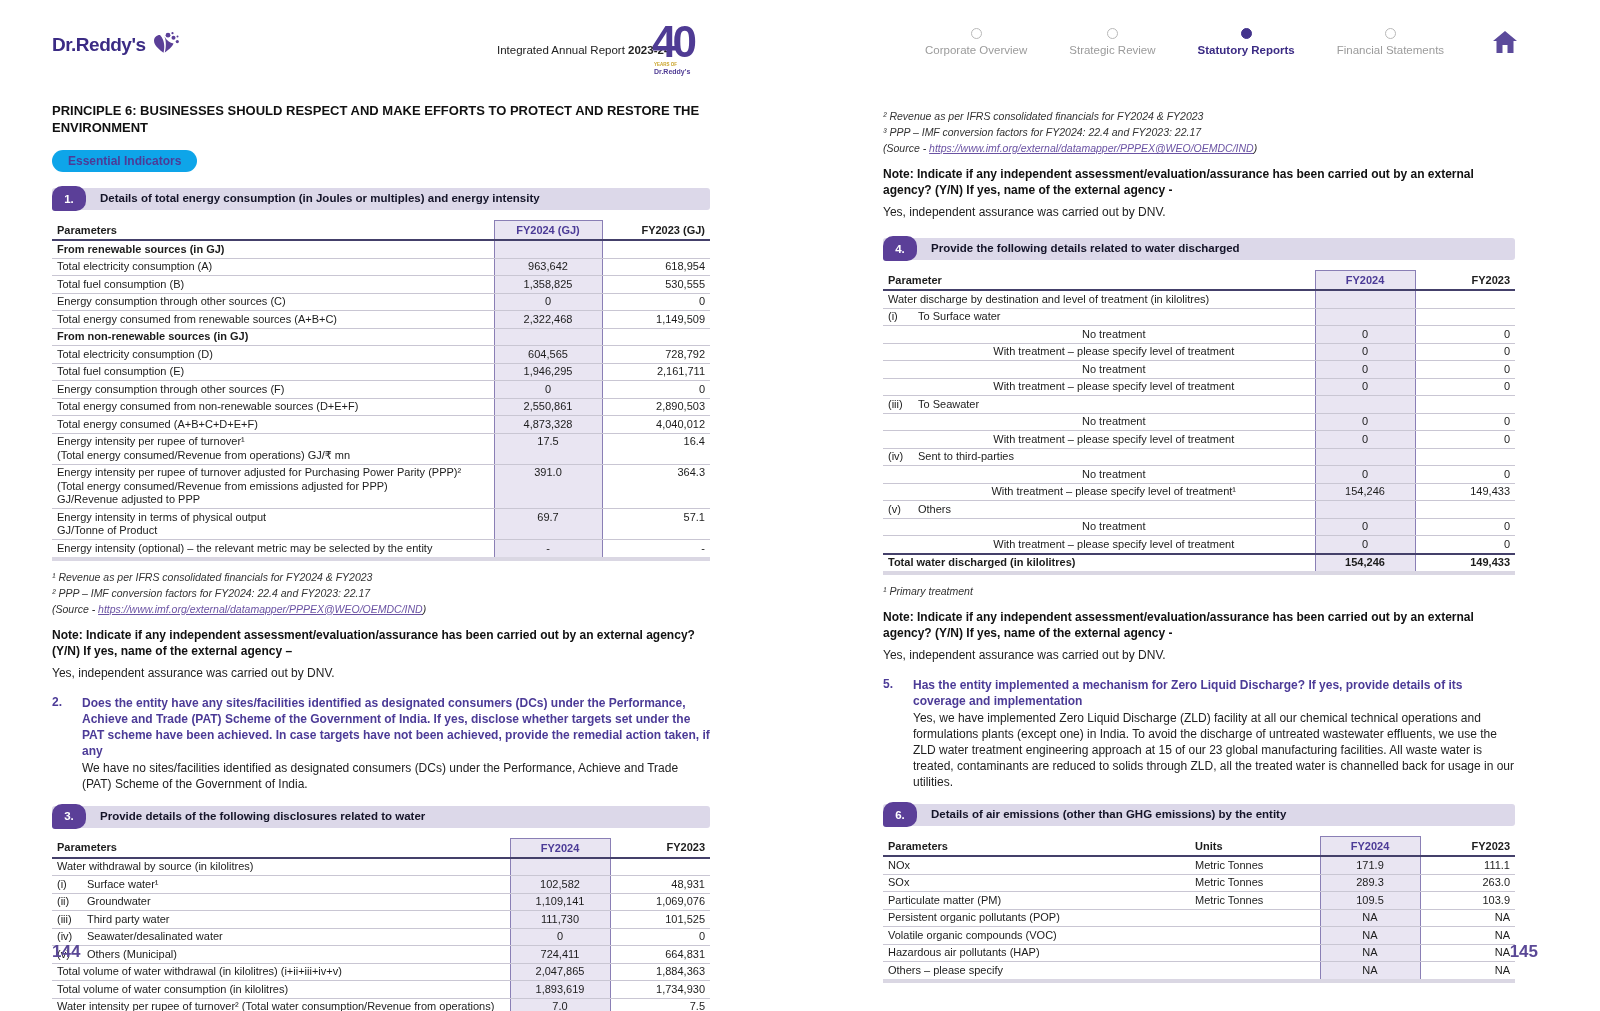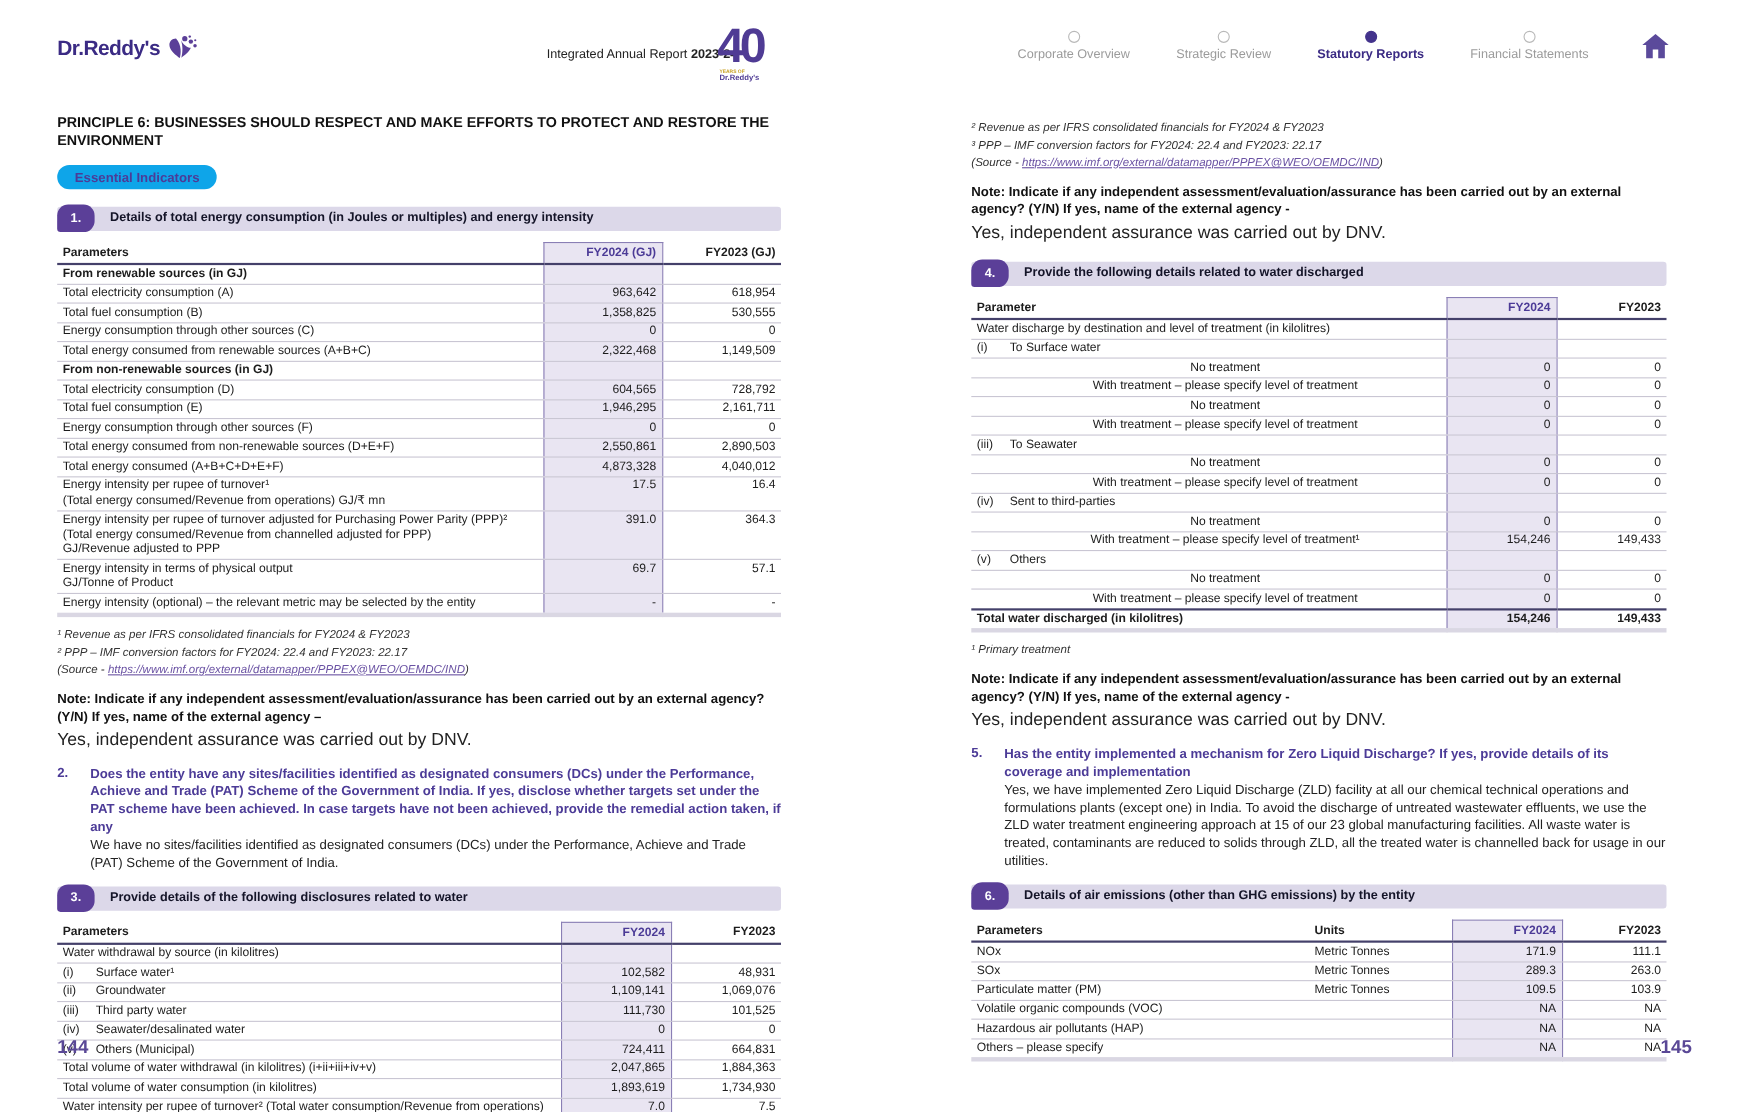--- a/index.html
+++ b/index.html
@@ -39,32 +39,32 @@
     padding:4px 8px 4px 48px; font-size:11.5px; font-weight:bold; color:#141428; margin-bottom:10px; }
   .sec-badge { position:absolute; left:0px; top:-2px; width:34px; height:25px; background:#5b3f98;
     color:#fff; font-size:11.5px; font-weight:bold; display:flex; align-items:center;
     justify-content:center; border-radius:10px 10px 10px 3px; }
 
   
   table { border-collapse:collapse; width:100%; border-bottom:4px solid #dad7e3; margin-bottom:8px; }
   th { font-weight:bold; font-size:11px; padding:3px 5px; border-bottom:2px solid #44406a; color:#1c1c1c; }
   td { font-size:11px; line-height:13.5px; padding:1.5px 5px; border-bottom:1px solid #c9c6d3; vertical-align:top; }
   .r { text-align:right; } .l { text-align:left; }
-  td.hl, th.hl { background:#e9e5f2; border-left:1px solid #8a7fb5; border-right:1px solid #8a7fb5; }
+  td.hl, th.hl { background:#e9e5f2; border-left:1px solid #8a7fb5; border-right:1px solid #8a7fb5;text-align:center; }
   th.hl { border-top:1px solid #8a7fb5; color:#4c3b97; }
   tbody tr:last-child td.hl { border-bottom:1px solid #8a7fb5; }
   tr.bold td { font-weight:bold; }
   tr.total td { border-top:2px solid #44406a; font-weight:bold; }
   .num { display:inline-block; width:30px; }
   td.ind { padding-left:35px;text-align:center; }
 
   .footnotes { font-size:10.5px; font-style:italic; color:#333; line-height:16px; margin:4px 0 10px 0; }
   .footnotes a { color:#6a52a3; }
   .note { font-size:12px; font-weight:bold; color:#111; line-height:16px; margin-bottom:6px; }
-  .answer { font-size:16px; color:#222; line-height:16px; margin-bottom:14px; }
+  .answer { font-size:12px; color:#222; line-height:16px; margin-bottom:14px; }
 
   .question { display:flex; margin-bottom:14px; }
   .qnum { width:30px; flex:none; font-size:12px; font-weight:bold; color:#4c3b97; }
   .qtext { font-size:12px; font-weight:bold; color:#4c3b97; line-height:16px; }
   .qanswer { font-size:12px; color:#222; line-height:16px; margin-top:1px; }
 
   svg { display:block; }
 </style>
 </head>
 <body>
@@ -193,21 +193,21 @@
             <td class="l"><span>Total energy consumed (A+B+C+D+E+F)</span></td>
             <td class="hl r">4,873,328</td>
             <td class="r">4,040,012</td>
           </tr>
           <tr>
             <td class="l"><span>Energy intensity per rupee of turnover¹</span><div class="sub">(Total energy consumed/Revenue from operations) GJ/₹ mn</div></td>
             <td class="hl r">17.5</td>
             <td class="r">16.4</td>
           </tr>
           <tr>
-            <td class="l"><span>Energy intensity per rupee of turnover adjusted for Purchasing Power Parity (PPP)²</span><div class="sub">(Total energy consumed/Revenue from channelled adjusted for PPP)</div><div class="sub">GJ/Revenue adjusted to PPP</div></td>
+            <td class="l"><span>Energy intensity per rupee of turnover adjusted for Purchasing Power Parity (PPP)²</span><div class="sub">(Total energy consumed/Revenue from emissions adjusted for PPP)</div><div class="sub">GJ/Revenue adjusted to PPP</div></td>
             <td class="hl r">391.0</td>
             <td class="r">364.3</td>
           </tr>
           <tr>
             <td class="l"><span>Energy intensity in terms of physical output</span><div class="sub">GJ/Tonne of Product</div></td>
             <td class="hl r">69.7</td>
             <td class="r">57.1</td>
           </tr>
           <tr>
             <td class="l"><span>Energy intensity (optional) – the relevant metric may be selected by the entity</span></td>
@@ -456,20 +456,26 @@
             <td class="hl r">289.3</td>
             <td class="r">263.0</td>
           </tr>
           <tr>
             <td class="l"><span>Particulate matter (PM)</span></td>
             <td class="l">Metric Tonnes</td>
             <td class="hl r">109.5</td>
             <td class="r">103.9</td>
           </tr>
           <tr>
+            <td class="l"><span>Persistent organic pollutants (POP)</span></td>
+            <td class="l"></td>
+            <td class="hl r">NA</td>
+            <td class="r">NA</td>
+          </tr>
+          <tr>
             <td class="l"><span>Volatile organic compounds (VOC)</span></td>
             <td class="l"></td>
             <td class="hl r">NA</td>
             <td class="r">NA</td>
           </tr>
           <tr>
             <td class="l"><span>Hazardous air pollutants (HAP)</span></td>
             <td class="l"></td>
             <td class="hl r">NA</td>
             <td class="r">NA</td>

